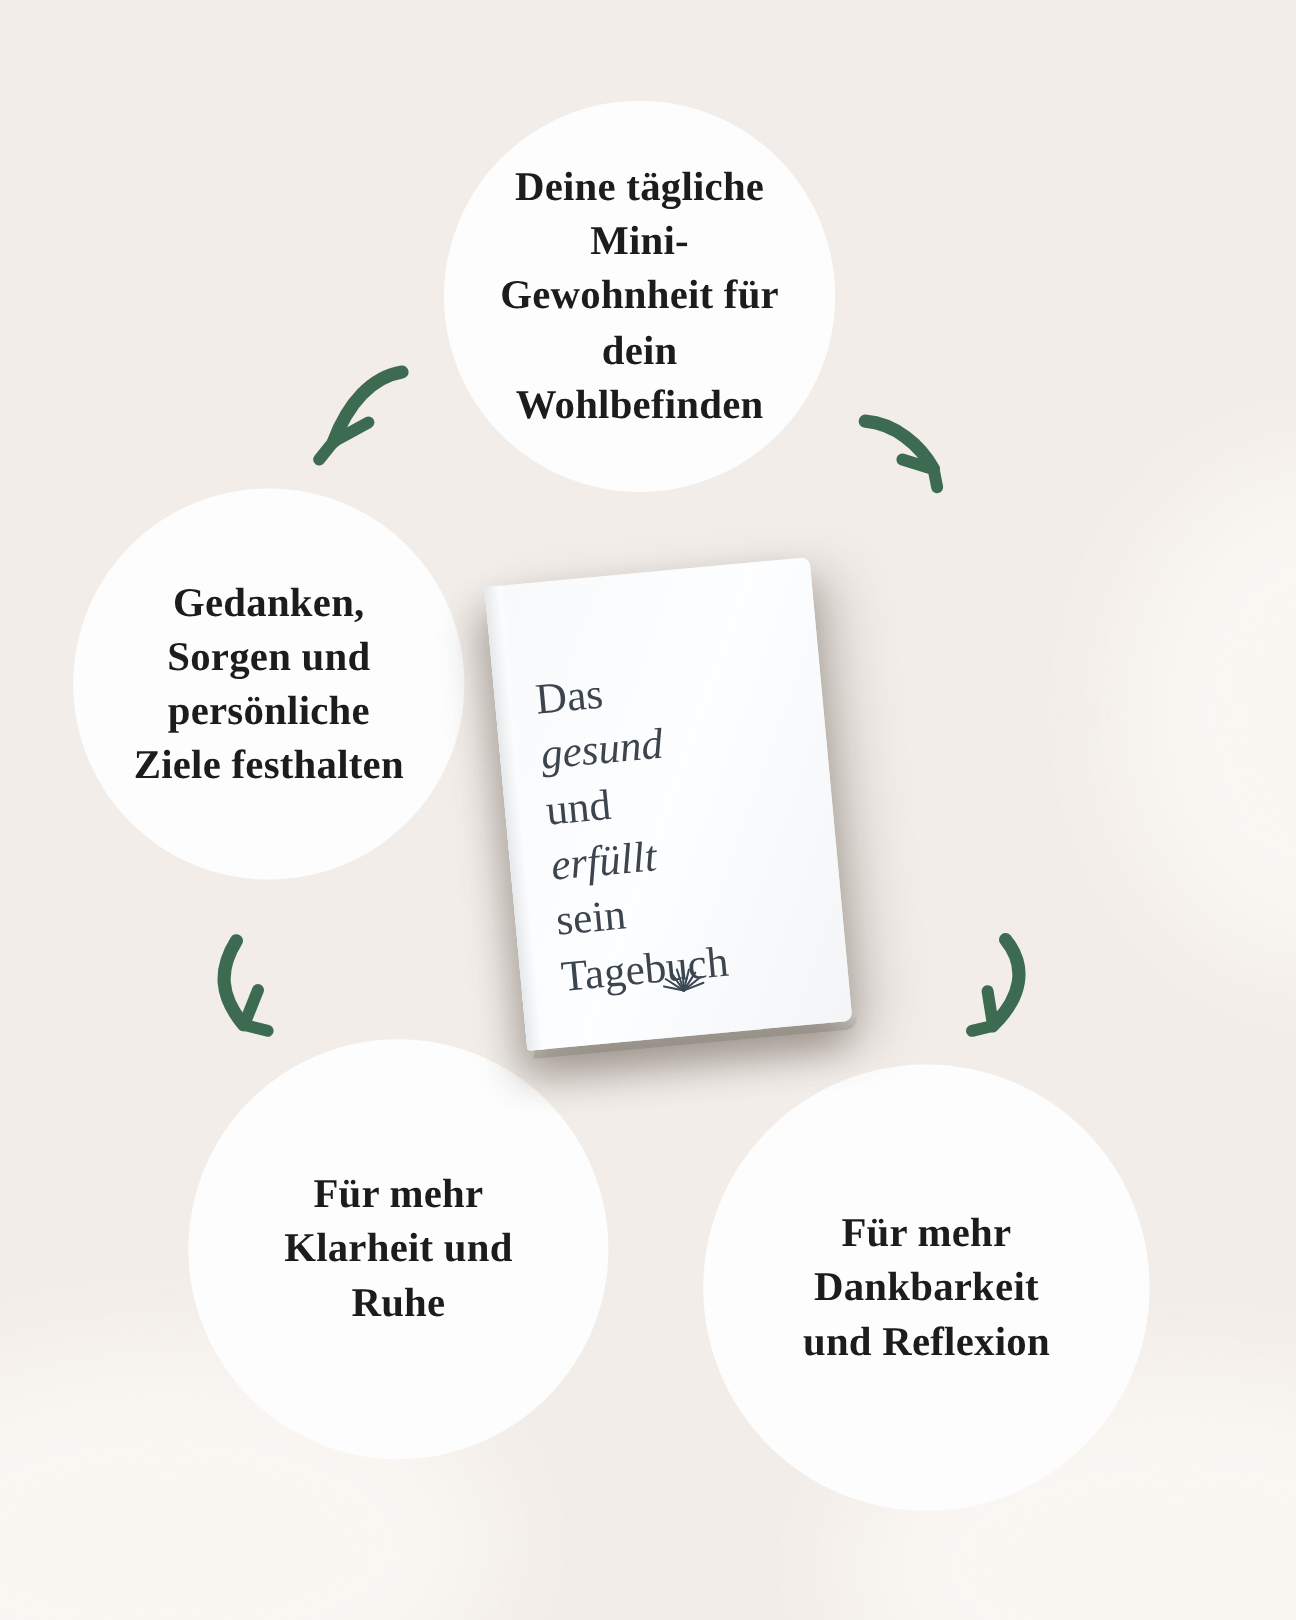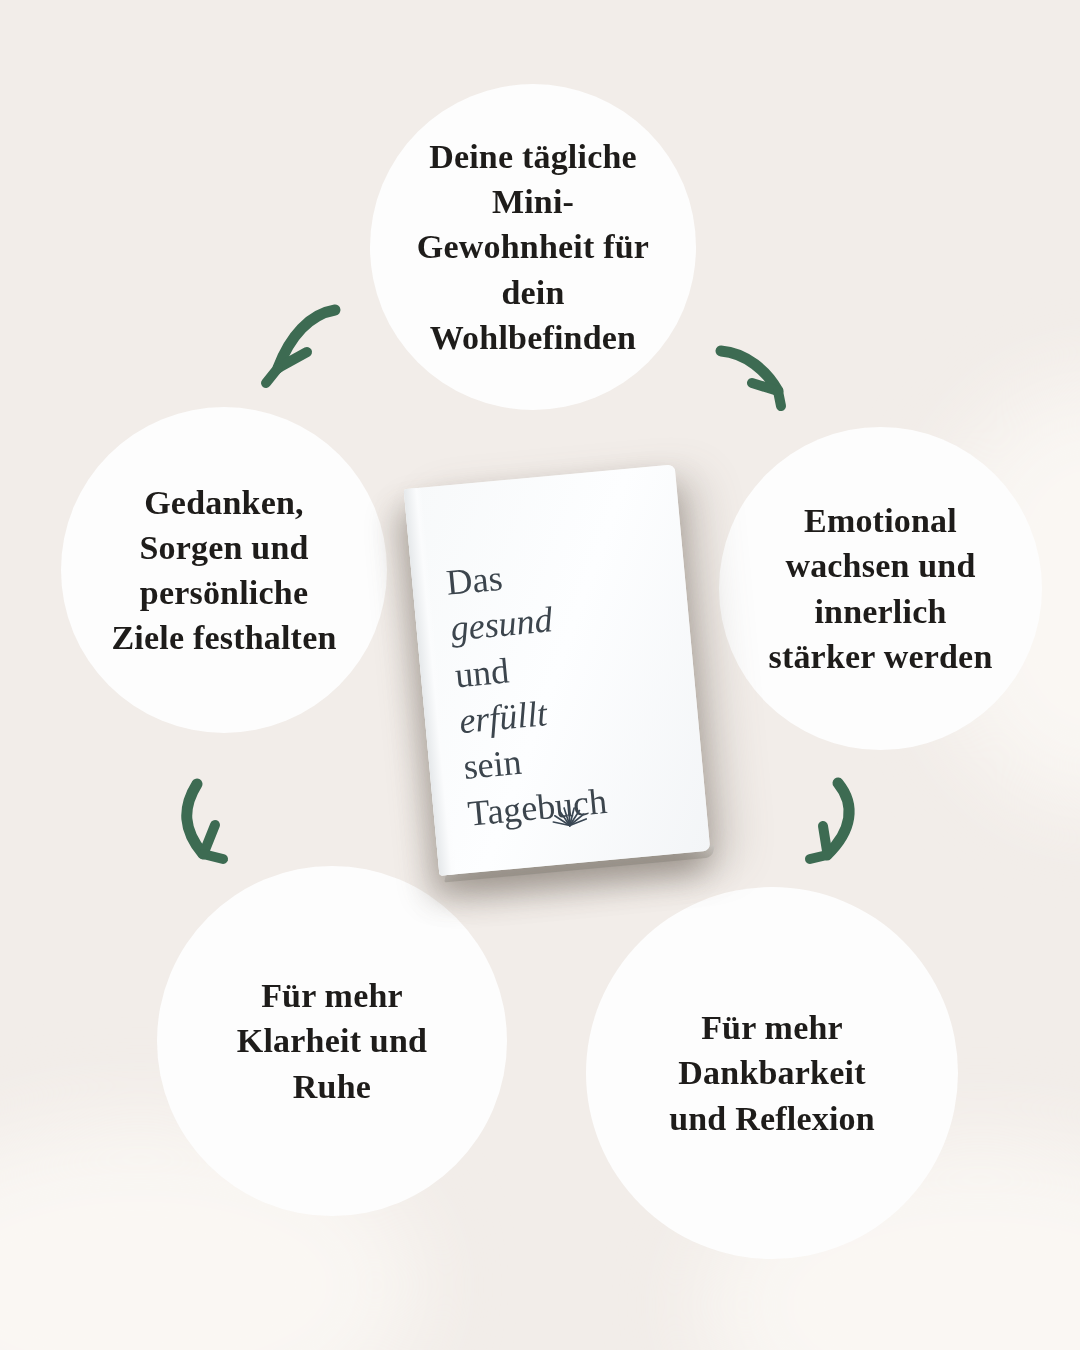--- a/index.html
+++ b/index.html
@@ -97,26 +97,20 @@
 Wohlbefinden</p>
   </div>
 
   <div class="circle c-left">
     <p>Gedanken,
 Sorgen und
 persönliche
 Ziele festhalten</p>
   </div>
 
-  <div class="circle c-right">
-    <p>Emotional
-wachsen und
-innerlich
-stärker werden</p>
-  </div>
 
   <div class="circle c-bl">
     <p>Für mehr
 Klarheit und
 Ruhe</p>
   </div>
 
   <div class="circle c-br">
     <p>Für mehr
 Dankbarkeit

